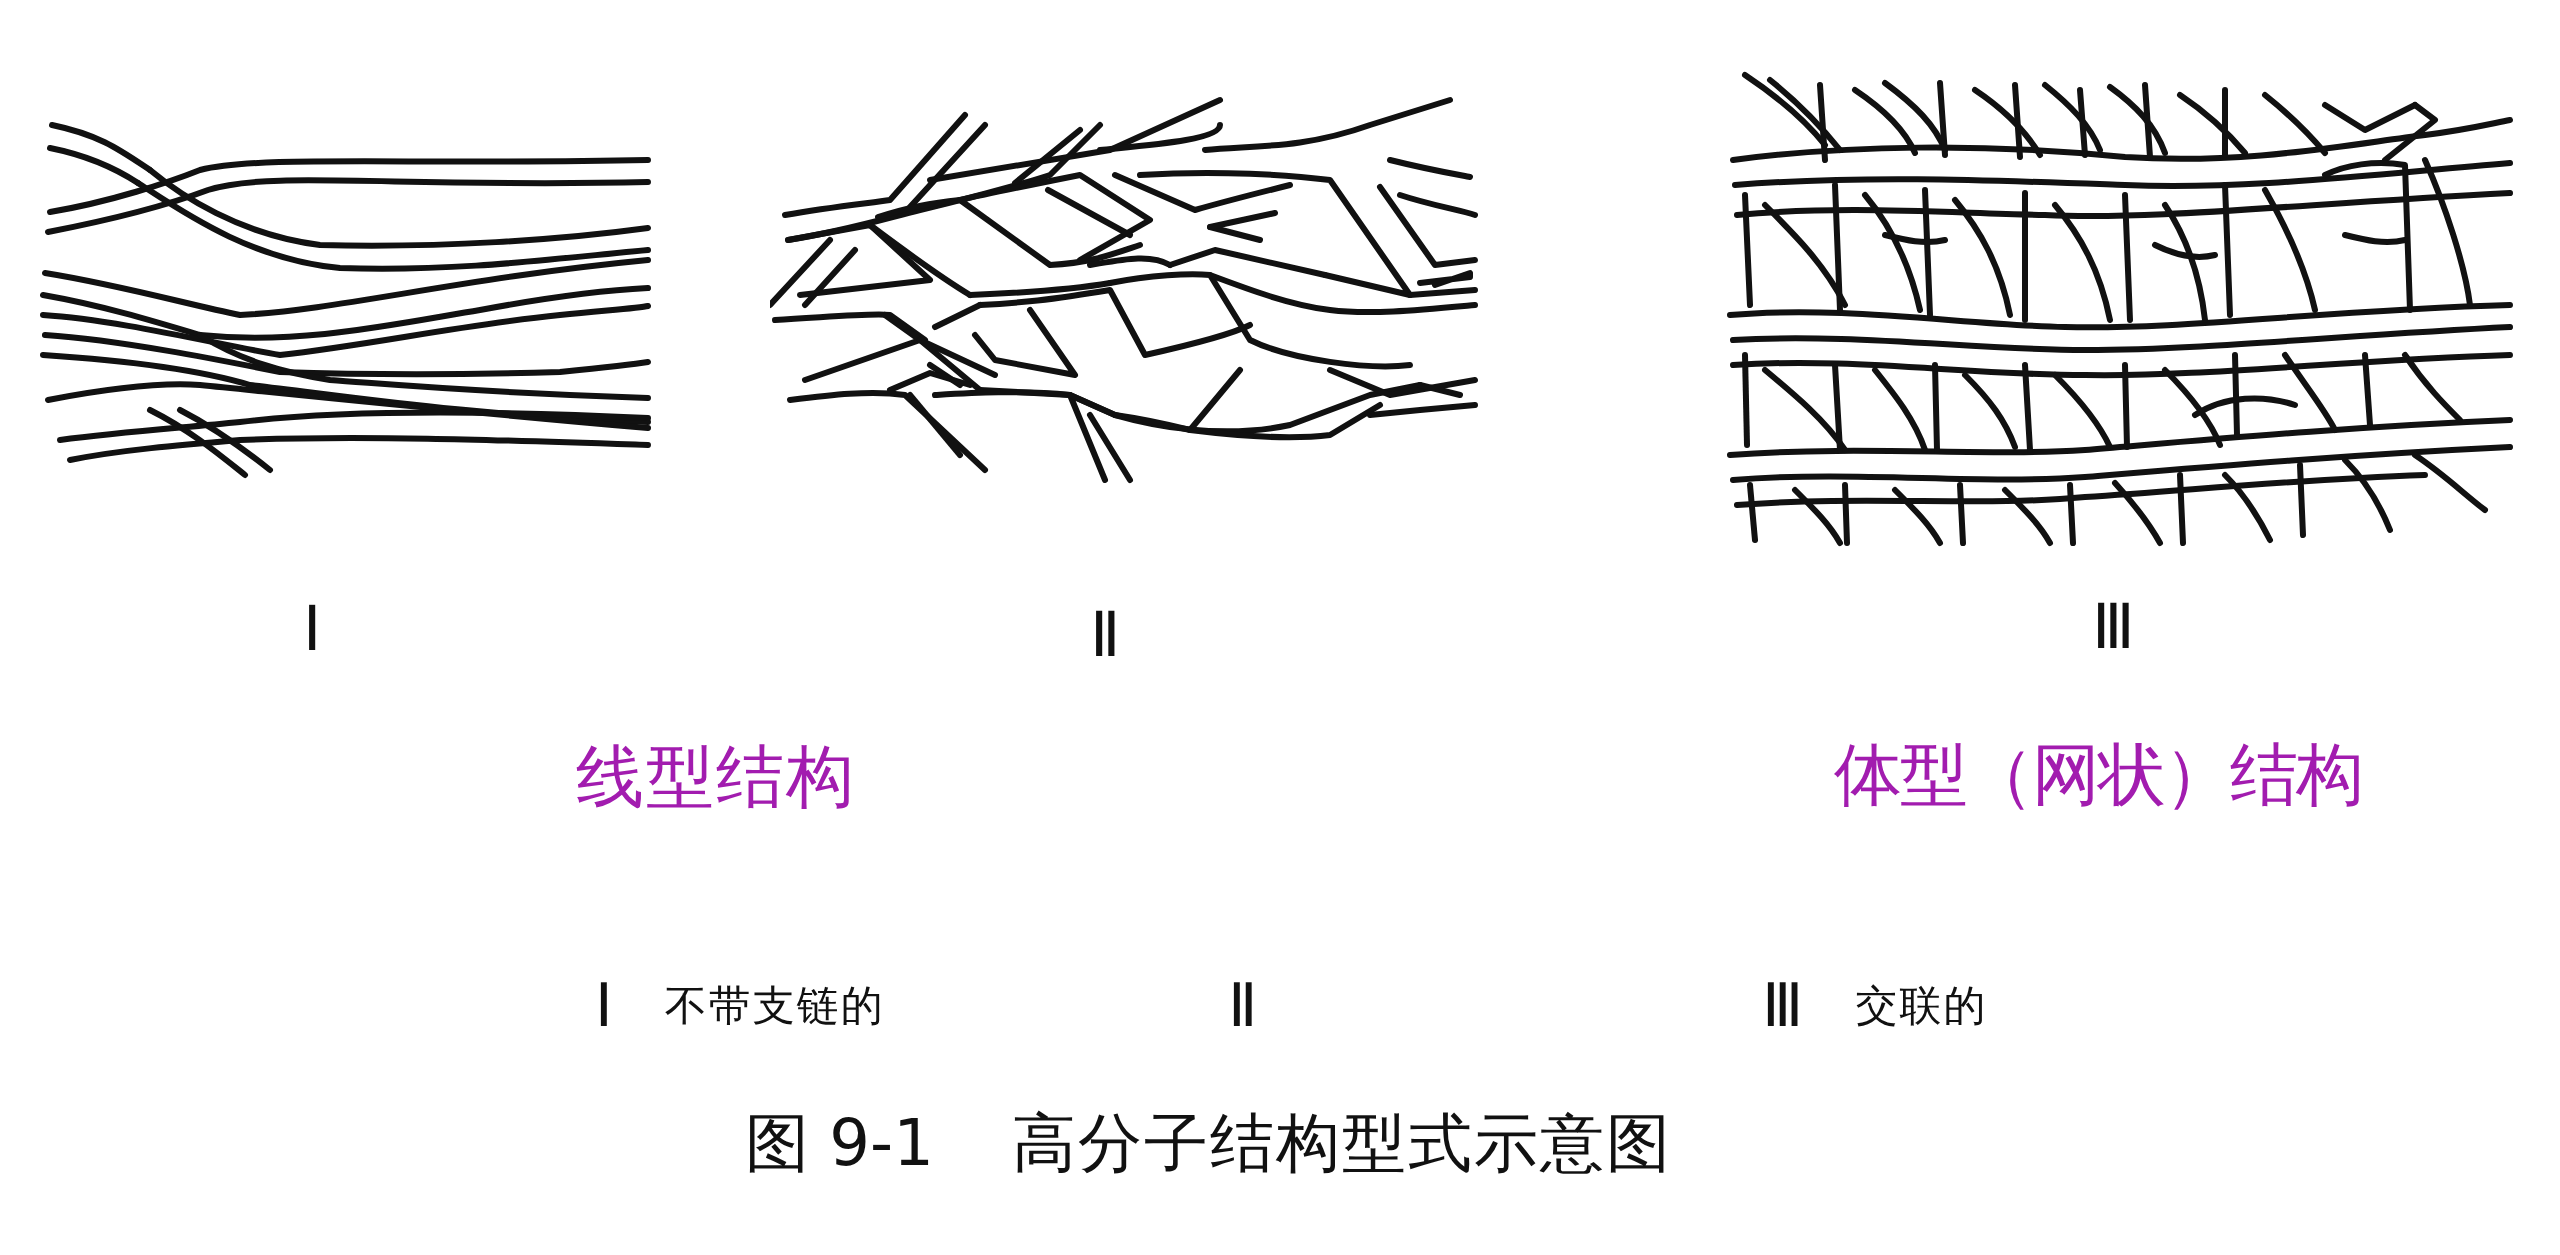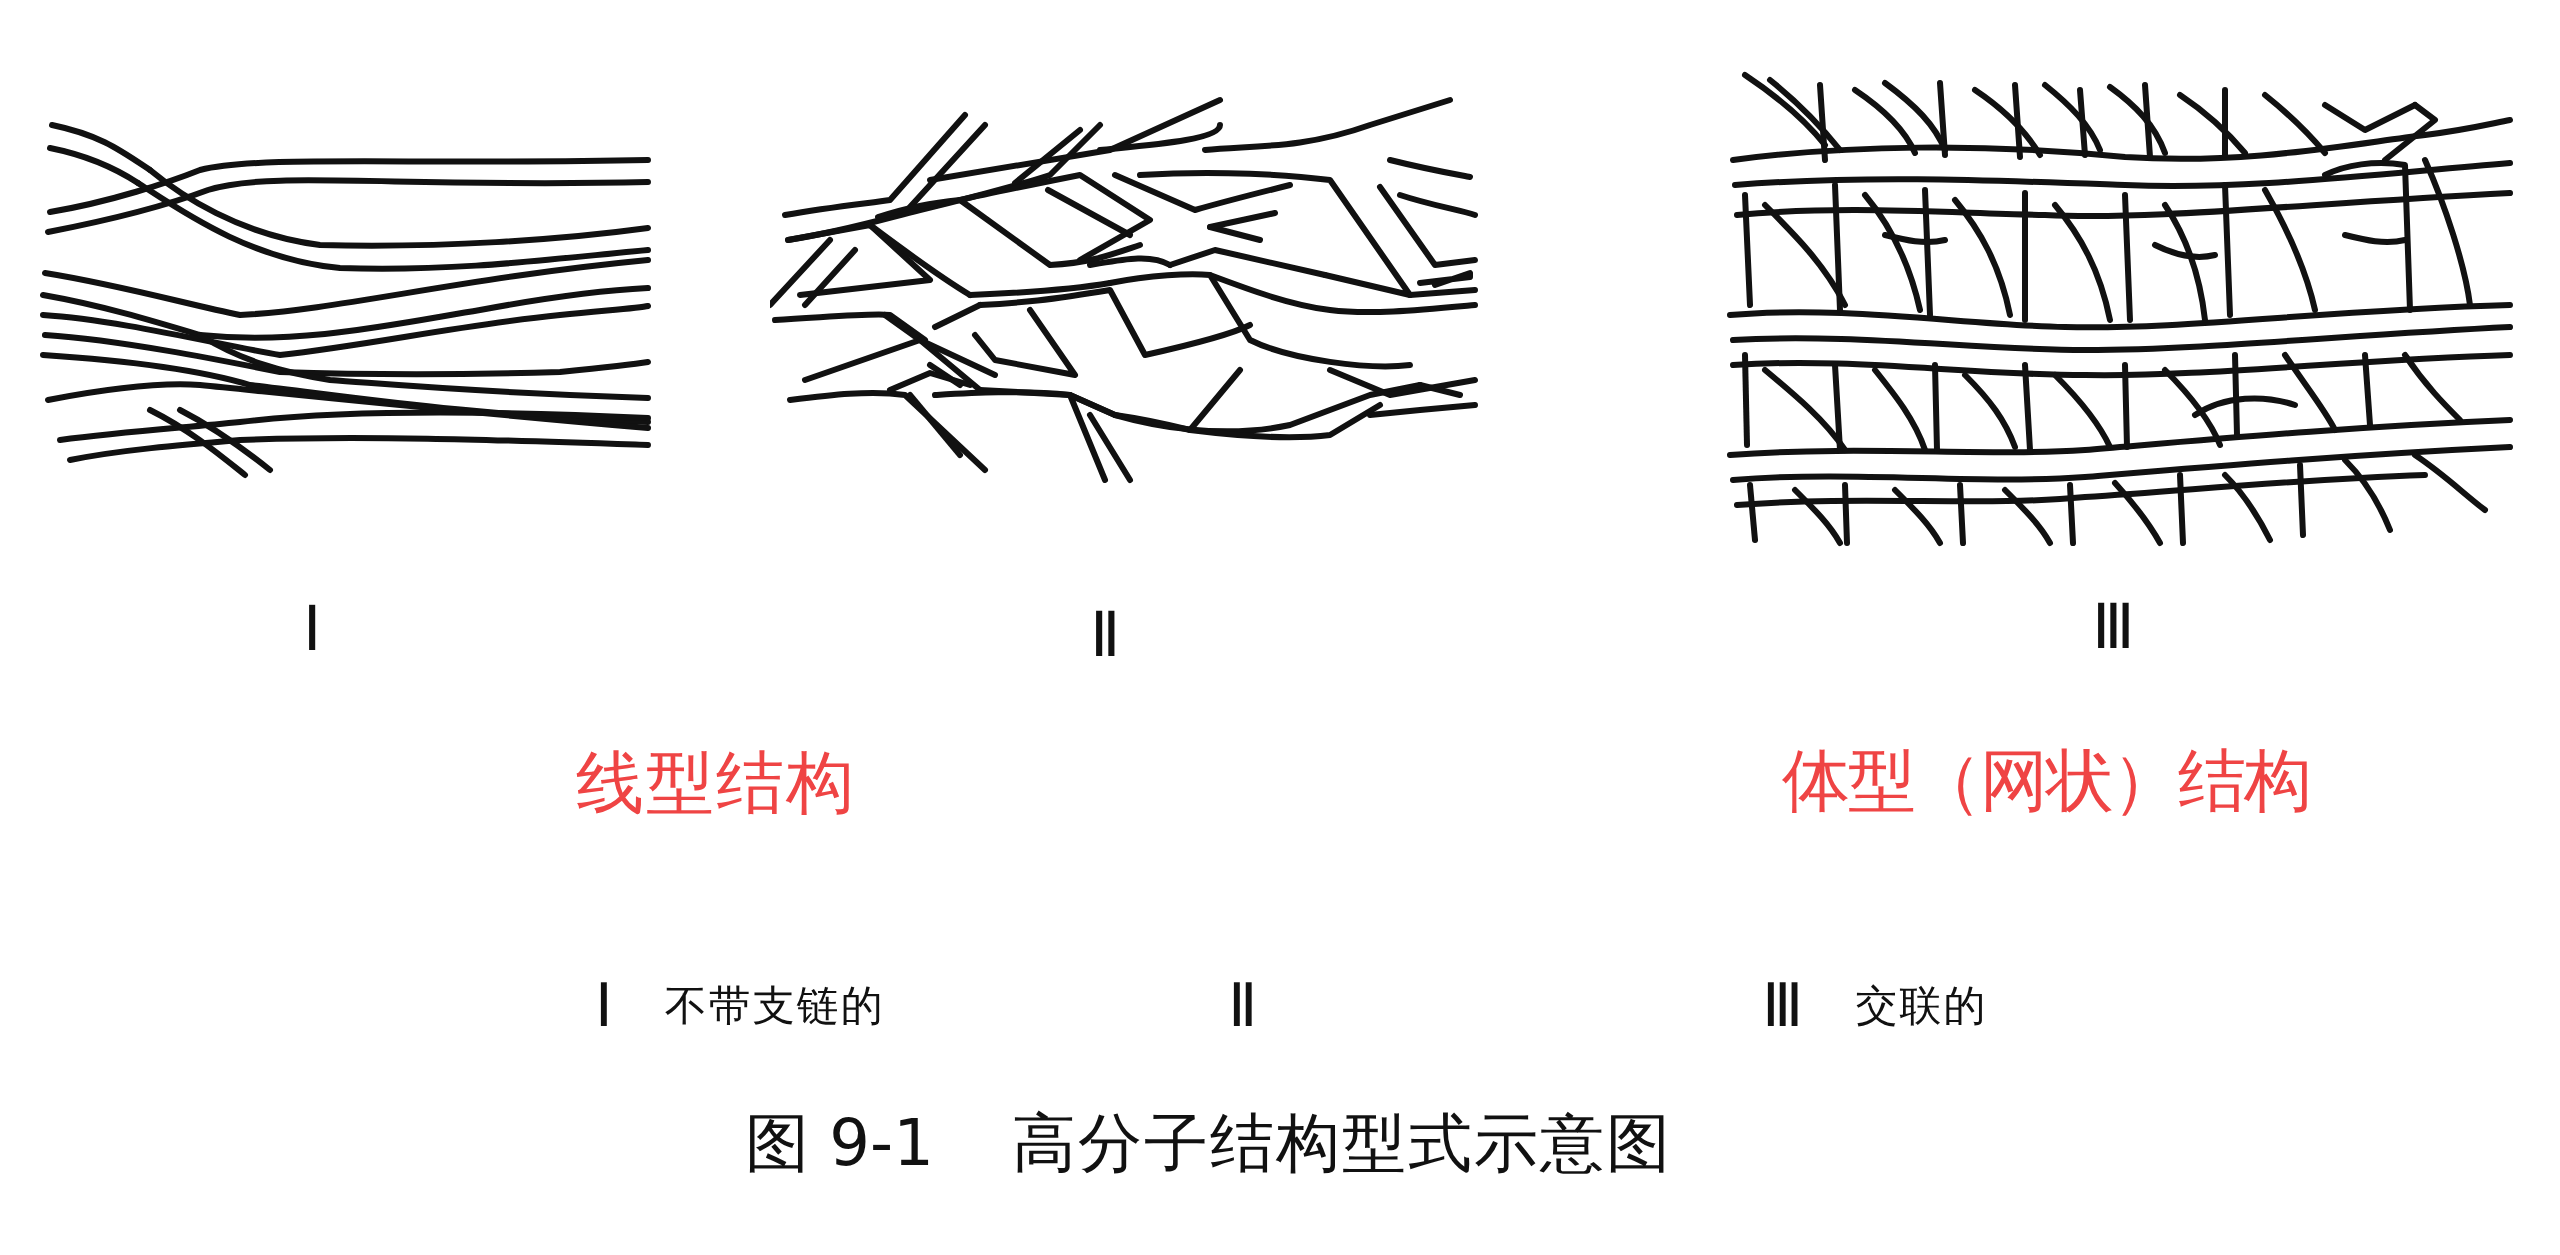--- a/index.html
+++ b/index.html
@@ -1,21 +1,21 @@
 <!DOCTYPE html>
 <html><head>
 <meta charset="utf-8">
 <style>
   html, body { margin:0; padding:0; background:#ffffff; }
   body { width:2560px; height:1255px; position:relative; overflow:hidden; font-family:"DejaVu Serif", "Liberation Serif", serif; color:#111; }
   .panel { position:absolute; }
   .panel svg { display:block; width:100%; height:100%; }
   .panel svg path { fill:none; stroke:#111; stroke-width:6; stroke-linecap:round; stroke-linejoin:round; }
   .numeral { position:absolute; font-family:"Liberation Serif", serif; font-size:62px; line-height:1; color:#111; }
-  .sublabel { position:absolute; font-family:Liberation Sans, sans-serif; font-size:68px; line-height:1; letter-spacing:2px; color:#ef4444; }
+  .sublabel { position:absolute; font-family:Liberation Mono, monospace; font-size:68px; line-height:1; letter-spacing:2px; color:#a21caf; }
   .legend-row { position:absolute; top:970px; left:0; width:2560px; height:80px; }
   .legend-item { position:absolute; top:0; display:flex; align-items:center; white-space:nowrap; }
   .legend-num { font-family:"Liberation Serif", serif; font-size:60px; width:auto; margin-right:52px; }
   .legend-text { font-family:"DejaVu Sans", sans-serif; font-size:42px; letter-spacing:2px; }
   .caption { position:absolute; top:1100px; left:745px; font-size:64px; display:flex; align-items:center; white-space:nowrap; }
   .caption-num { font-family:"DejaVu Sans", sans-serif; margin-right:78px; }
   .caption-text { font-family:Liberation Serif, serif; letter-spacing:2px; }
 </style>
 </head>
 <body>
@@ -174,21 +174,21 @@
     <path d="M620 395 C640 415 655 440 665 465"></path>
     <path d="M690 390 C720 410 740 430 760 445"></path>
   </svg>
 </div>
 
 <div class="numeral" style="left:303px; top:598px;">Ⅰ</div>
 <div class="numeral" style="left:1090px; top:604px;">Ⅱ</div>
 <div class="numeral" style="left:2092px; top:596px;">Ⅲ</div>
 
 <div class="sublabel" style="left:576px; top:748px;">线型结构</div>
-<div class="sublabel" style="left:1782px; top:746px; letter-spacing:-2px;">体型（网状）结构</div>
+<div class="sublabel" style="left:1834px; top:746px; letter-spacing:-2px;">体型（网状）结构</div>
 
 <div class="legend-row">
   <div class="legend-item" style="left:595px;">
     <span class="legend-num">Ⅰ</span>
     <span class="legend-text">不带支链的</span>
   </div>
   <div class="legend-item" style="left:1228px;">
     <span class="legend-num">Ⅱ</span>
   </div>
   <div class="legend-item" style="left:1762px;">

